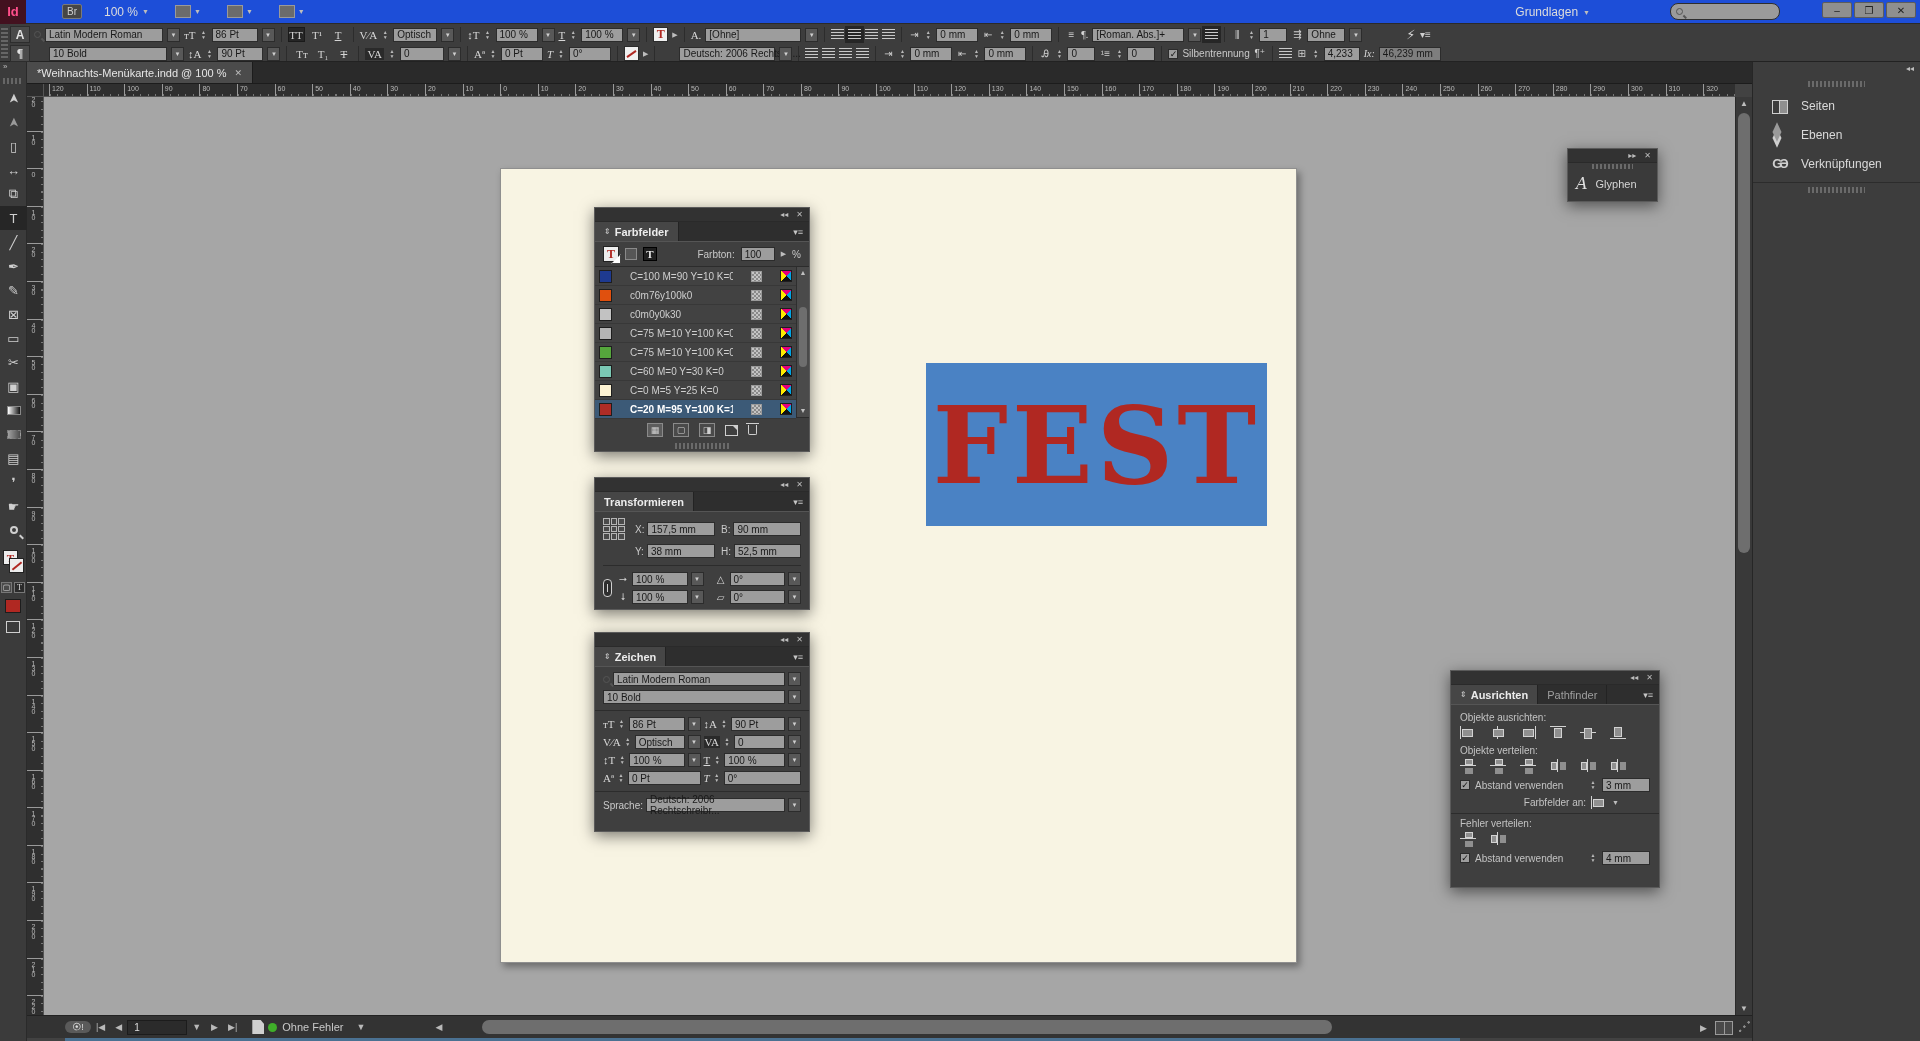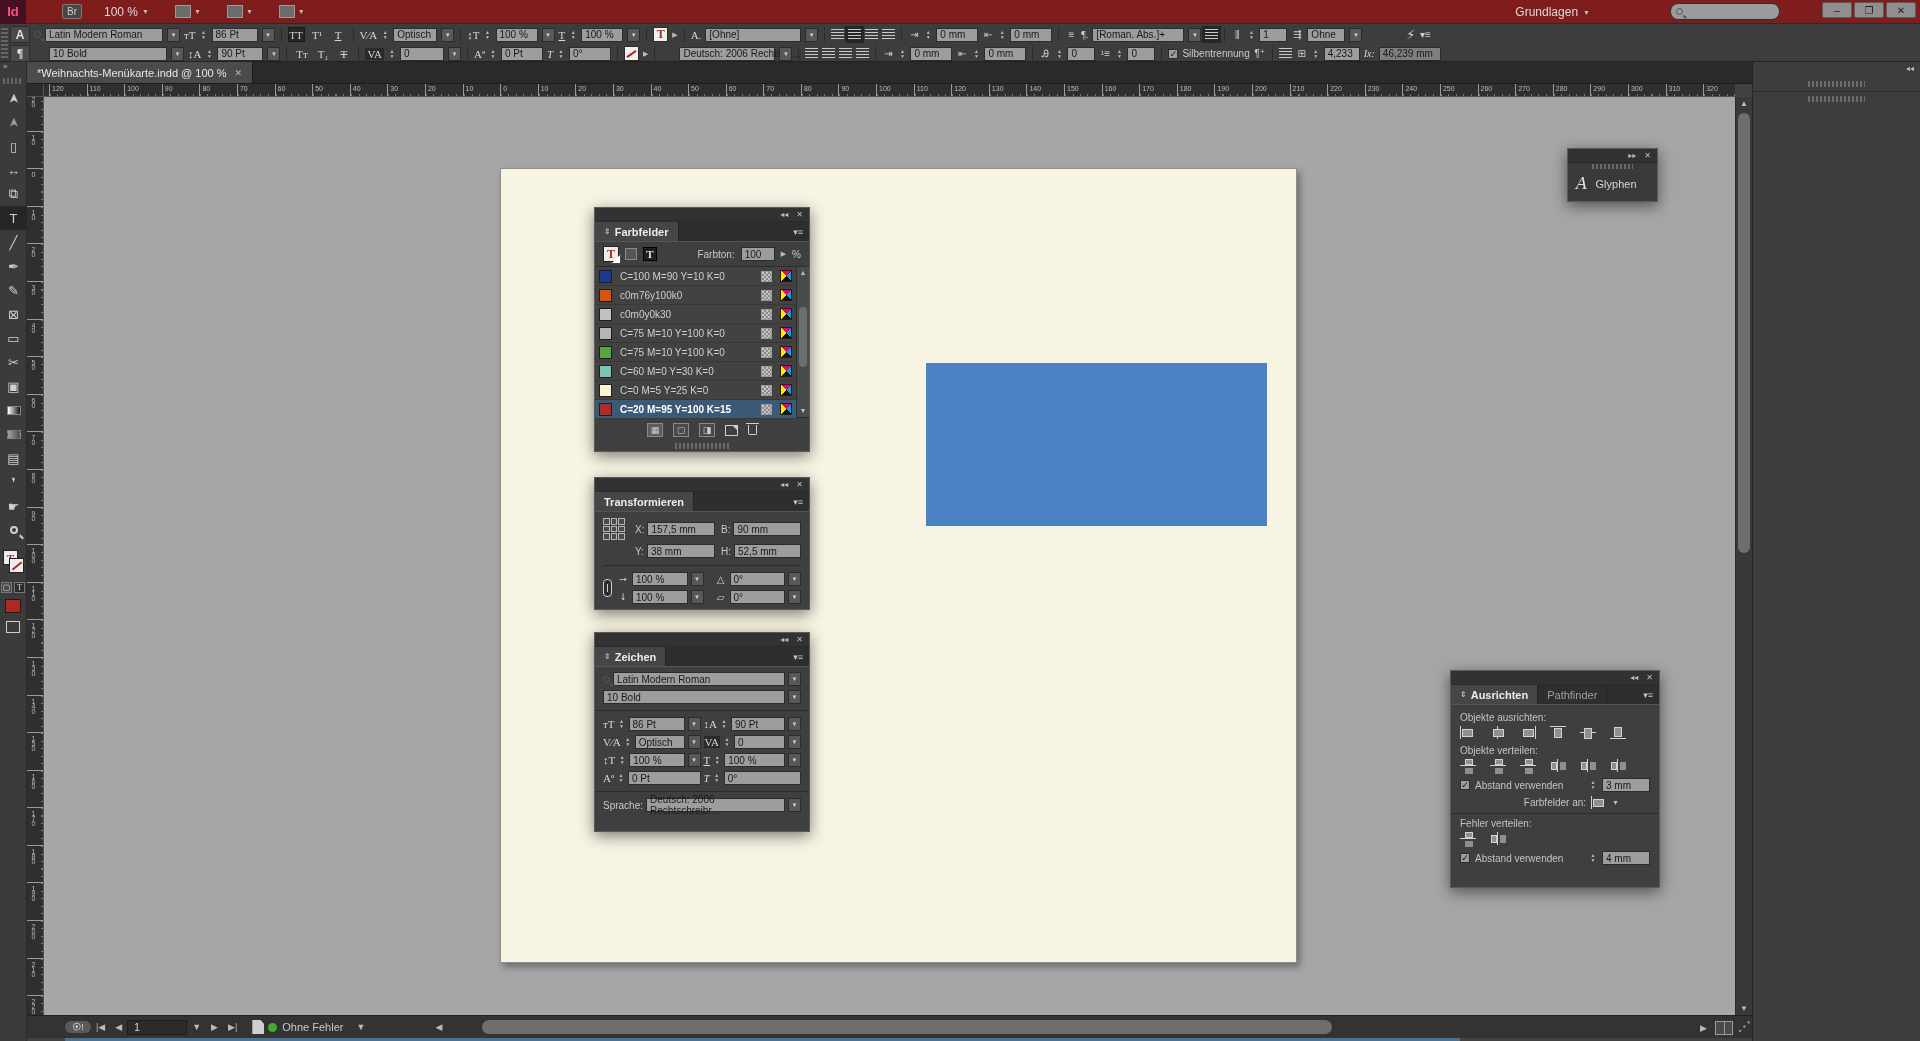--- a/index.html
+++ b/index.html
@@ -1,19 +1,19 @@
 <!DOCTYPE html>
 <html><head>
 <meta charset="utf-8">
 <style>
   html,body{margin:0;padding:0;background:#424242;width:1920px;height:1041px;overflow:hidden;
     font-family:"Liberation Sans","DejaVu Sans",sans-serif;-webkit-font-smoothing:antialiased;}
   *{box-sizing:border-box;}
   
-  #menubar{position:absolute;left:0;top:0;width:1920px;height:24px;background:#7f1d1d;border-bottom:1px solid #2a2a2a;display:flex;align-items:center;color:#dcdcdc;font-size:12px;}
+  #menubar{position:absolute;left:0;top:0;width:1920px;height:24px;background:#1d4ed8;border-bottom:1px solid #2a2a2a;display:flex;align-items:center;color:#dcdcdc;font-size:12px;}
   #idlogo{width:26px;height:24px;background:#43111f;color:#ff4f8b;font-weight:bold;font-size:13px;display:flex;align-items:center;justify-content:center;margin-right:12px;}
   .menu-item{padding:0 11px;height:24px;display:flex;align-items:center;cursor:default;}
   #br-btn{margin-left:24px;border:1px solid #7a7a7a;border-radius:2px;font-size:10px;padding:1px 4px;color:#cfcfcf;background:#464646;}
   #app-zoom{margin-left:22px;display:flex;align-items:center;gap:4px;}
   .dd-arrow{font-size:7px;color:#bdbdbd;}
   .appbar-icon{margin-left:26px;display:flex;align-items:center;gap:3px;color:#c9c9c9;}
   .appbar-icon .blk{width:16px;height:13px;background:#6b6b6b;border:1px solid #9a9a9a;display:inline-block;}
   #workspace{position:absolute;right:330px;top:0;height:24px;display:flex;align-items:center;gap:5px;}
   #searchbox{position:absolute;right:140px;top:3px;width:110px;height:17px;background:#9b9b9b;border:1px solid #2e2e2e;border-radius:8px;display:flex;align-items:center;padding:0 5px;}
   .mag{width:7px;height:7px;border:1.5px solid #555;border-radius:50%;position:relative;display:inline-block;}
@@ -128,21 +128,21 @@
   .updn{font-size:8px;color:#bdbdbd;}
   .p-bottomgrip{height:6px;margin:1px 80px 1px;background:repeating-linear-gradient(90deg,#6a6a6a 0 2px,transparent 2px 4px);}
   
   #farbfelder{left:594px;top:207px;width:216px;height:245px;}
   #ff-toolrow{height:24px;display:flex;align-items:center;gap:6px;padding:0 8px;color:#c9c9c9;font-size:10px;}
   #ff-fillT{width:16px;height:16px;background:#ededed;border:1px solid #222;color:#b02822;font-family:"Liberation Serif",serif;font-weight:bold;font-size:12px;text-align:center;line-height:15px;position:relative;}
   #ff-fillT::after{content:"";position:absolute;right:-3px;bottom:-3px;width:8px;height:8px;background:#fff;border:1px solid #444;transform:rotate(0);clip-path:polygon(0 100%,100% 0,100% 100%);}
   .ff-square{width:12px;height:12px;border:1px solid #8a8a8a;background:#565656;}
   .ff-T{width:14px;height:14px;background:#1f1f1f;color:#e8e8e8;font-family:"Liberation Serif",serif;font-weight:bold;font-size:11px;text-align:center;line-height:13px;border:1px solid #000;}
   #ff-list{position:relative;height:152px;border-top:1px solid #2c2c2c;border-bottom:1px solid #2c2c2c;background:#424242;}
-  .sw-row{height:19px;display:flex;align-items:center;gap:8px;padding:0 4px;border-bottom:1px solid #383838;color:#cfcfcf;font-size:10px;}
+  .sw-row{height:19px;display:flex;align-items:center;gap:18px;padding:0 4px;border-bottom:1px solid #383838;color:#cfcfcf;font-size:10px;}
   .sw-row.sel{background:#3c5a77;color:#fff;font-weight:bold;}
   .sw-chip{width:13px;height:13px;border:1px solid #1e1e1e;flex:none;}
   .sw-name{flex:1;overflow:hidden;white-space:nowrap;}
   .sw-dots{width:11px;height:11px;border:1px solid #9a9a9a;background:repeating-conic-gradient(#8a8a8a 0 25%,#c4c4c4 0 50%) 0 0/4px 4px;flex:none;}
   .sw-cmyk{width:12px;height:12px;background:conic-gradient(from 45deg,#00a5e5 0 25%,#111 0 50%,#ffe900 0 75%,#e5007d 0);border:1px solid #1e1e1e;flex:none;}
   #ff-scroll{position:absolute;right:0;top:0;bottom:0;width:13px;background:#4a4a4a;border-left:1px solid #2e2e2e;color:#c0c0c0;font-size:7px;text-align:center;}
   #ff-scroll .th{position:absolute;left:2px;right:2px;top:40px;height:60px;background:#6e6e6e;border-radius:5px;}
   #ff-scroll .up{line-height:12px;}#ff-scroll .dn{position:absolute;bottom:0;left:0;right:0;line-height:12px;}
   #ff-bottom{height:24px;display:flex;align-items:center;gap:10px;justify-content:center;color:#cfcfcf;}
   .ffb{width:16px;height:14px;border:1px solid #8a8a8a;background:#4a4a4a;display:flex;align-items:center;justify-content:center;font-size:9px;}
@@ -727,20 +727,21 @@
       </div>
       <div class="vslot">
         <span class="vnum">220</span>
       </div>
     </div>
 </div>
 
 <div id="canvas">
   <div id="page" style="background: rgb(248, 244, 227);">
     <div id="bluerect" style="background: rgb(74, 130, 196);"></div>
+    <div id="subline" style="color: rgb(176, 40, 34);">FEST</div>
   </div>
 </div>
 
 <div id="vscroll">
   <div class="arr">▲</div>
   <div class="thumb"></div>
   <div class="arr dn">▼</div>
 </div>
 
 <div id="statusrow">
@@ -766,20 +767,43 @@
         <i style="border:none;"></i>
       </span>
     <span class="grip-corner"></span>
   </div>
 </div>
 <div id="bluebar"></div>
 
 <div id="dock">
   <div class="topstrip">◂◂</div>
   <div class="dock-grip"></div>
+  <div>
+
+      <div class="dock-item">
+        <span class="dock-ico">
+          <i style="font-style:normal;" class="pages-ic"></i>
+        </span>
+        <span>Seiten</span>
+      </div>
+
+      <div class="dock-item">
+        <span class="dock-ico">
+          <i style="font-style:normal;" class="layers-ic"></i>
+        </span>
+        <span>Ebenen</span>
+      </div>
+
+      <div class="dock-item">
+        <span class="dock-ico">
+          <i style="font-style:normal;" class="links-ic">GƏ</i>
+        </span>
+        <span>Verknüpfungen</span>
+      </div>
+    </div>
   <div class="dock-divider"></div>
   <div class="dock-grip"></div>
 </div>
 
 <div id="farbfelder" class="panel">
   <div class="p-topstrip">
       <span>◂◂</span>
       <span>✕</span>
     </div>
   <div class="p-tabrow">

